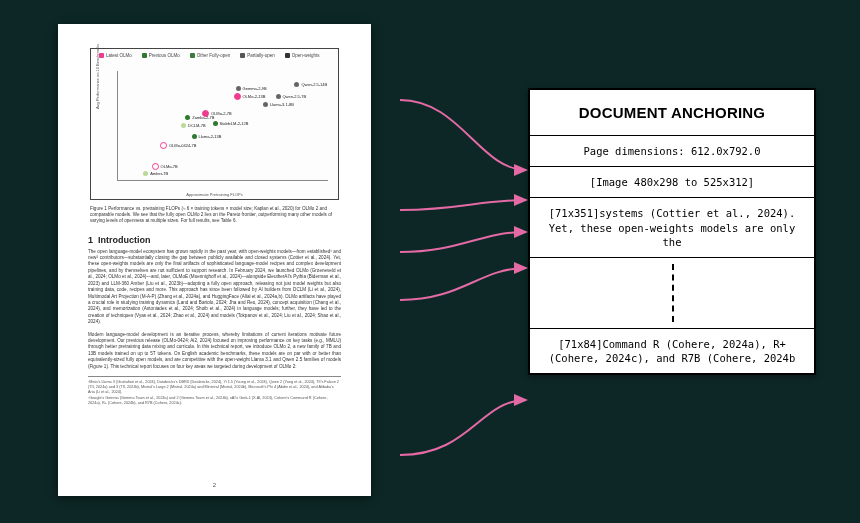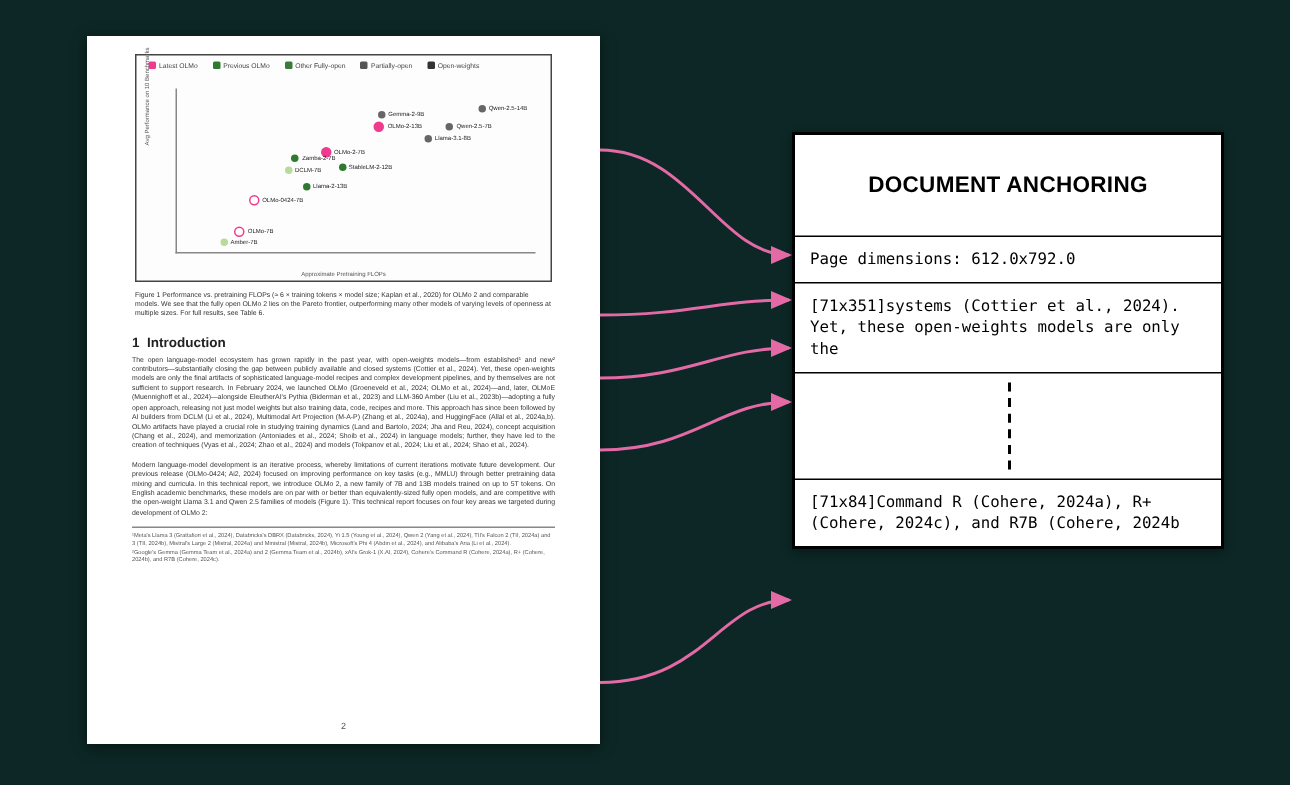--- a/index.html
+++ b/index.html
@@ -1,19 +1,19 @@
 <!DOCTYPE html>
 <html><head>
 <meta charset="utf-8">
 <style>
   html,body{margin:0;padding:0;background:#0c2725;font-family:-apple-system,Helvetica,Arial,sans-serif;}
   .stage{position:relative;width:860px;height:523px;overflow:hidden;}
   
-  .page{position:absolute;left:58px;top:24px;width:342px;height:472px;background:#fff;
-        box-shadow:0 2px 8px rgba(0,0,0,.5);padding:12px 30px;box-sizing:border-box;color:#222;}
+  .page{position:absolute;left:58px;top:24px;width:313px;height:472px;background:#fff;
+        box-shadow:0 2px 8px rgba(0,0,0,.5);padding:24px 30px;box-sizing:border-box;color:#222;}
   .chartframe{border:1px solid #444;height:150px;position:relative;background:#fdfdfd;margin:0 2px 6px 2px;}
   .legend{position:absolute;top:4px;left:8px;right:8px;font-size:4.5px;color:#444;display:flex;gap:10px;}
   .legend span::before{content:'';display:inline-block;width:5px;height:5px;margin-right:2px;border-radius:1px;vertical-align:middle;}
   .lg-a::before{background:#ee3b8e;} .lg-b::before{background:#2e7a2e;}
   .lg-c::before{background:#3c7a3c;} .lg-d::before{background:#555;} .lg-e::before{background:#333;}
   .axes{position:absolute;left:26px;right:10px;top:22px;bottom:18px;border-left:1px solid #888;border-bottom:1px solid #888;}
   .ylab{position:absolute;left:4px;top:40%;transform:rotate(-90deg);transform-origin:left top;font-size:4px;color:#555;white-space:nowrap;}
   .xlab{position:absolute;bottom:2px;left:0;right:0;text-align:center;font-size:4px;color:#555;}
   
   .pt{position:absolute;font-size:4px;white-space:nowrap;line-height:1;}
@@ -25,22 +25,22 @@
   .pale .dot{background:#bada9a;}
   .frontier{position:absolute;left:0;top:0;width:100%;height:100%;}
   .caption{font-size:4.6px;line-height:1.35;color:#333;margin:2px 2px 10px 2px;}
   .sect-head{font-size:9px;font-weight:700;margin:4px 0 4px 0;}
   .para{font-size:4.6px;line-height:1.4;text-align:justify;color:#333;margin-bottom:6px;}
   .foot{border-top:.5px solid #888;margin-top:6px;padding-top:3px;font-size:3.8px;color:#555;line-height:1.35;}
   .pgno{position:absolute;bottom:8px;left:0;right:0;text-align:center;font-size:6px;color:#555;}
   
   .anchor{position:absolute;left:528px;top:88px;width:284px;border:2px solid #000;background:#fff;
           box-shadow:0 2px 6px rgba(0,0,0,.35);}
-  .anchor-title{font-weight:800;font-size:15px;text-align:center;padding:25px 6px;border-bottom:1.5px solid #000;letter-spacing:.2px;}
-  .row{font-family:ui-monospace,Menlo,Consolas,monospace;font-size:10.5px;text-align:left;
+  .anchor-title{font-weight:800;font-size:15px;text-align:center;padding:14px 6px;border-bottom:1.5px solid #000;letter-spacing:.2px;}
+  .row{font-family:ui-monospace,Menlo,Consolas,monospace;font-size:10.5px;text-align:center;
        padding:8px 10px;border-bottom:1.5px solid #000;line-height:1.35;}
   .row.last{border-bottom:none;}
   .ellipsis{height:70px;position:relative;border-bottom:1.5px solid #000;}
   .ellipsis::before{content:'';position:absolute;left:50%;top:6px;bottom:6px;border-left:2px dashed #000;}
   
   svg.arrows{position:absolute;left:0;top:0;width:860px;height:523px;pointer-events:none;}
   .arr{stroke:#e46aa6;stroke-width:2;fill:none;}
   .arrhead{fill:#e46aa6;}
 </style>
 </head>
@@ -87,20 +87,21 @@
   <div class="foot">
     <div>¹Meta's Llama 3 (Grattafiori et al., 2024), Databricks's DBRX (Databricks, 2024), Yi 1.5 (Young et al., 2024), Qwen 2 (Yang et al., 2024), TII's Falcon 2 (TII, 2024a) and 3 (TII, 2024b), Mistral's Large 2 (Mistral, 2024a) and Ministral (Mistral, 2024b), Microsoft's Phi 4 (Abdin et al., 2024), and Alibaba's Aria (Li et al., 2024).</div>
     <div>²Google's Gemma (Gemma Team et al., 2024a) and 2 (Gemma Team et al., 2024b), xAI's Grok-1 (X.AI, 2024), Cohere's Command R (Cohere, 2024a), R+ (Cohere, 2024b), and R7B (Cohere, 2024c).</div>
   </div>
   <div class="pgno">2</div>
 </div>
 
 <div class="anchor">
   <div class="anchor-title">DOCUMENT ANCHORING</div>
   <div class="row">Page dimensions: 612.0x792.0</div>
+  <div class="row">[Image 480x298 to 525x312]</div>
   <div class="row">[71x351]systems (Cottier et al., 2024). Yet, these open-weights models are only the</div>
   <div class="ellipsis"></div>
   <div class="row last">[71x84]Command R (Cohere, 2024a), R+ (Cohere, 2024c), and R7B (Cohere, 2024b</div>
 </div>
 
 <svg class="arrows">
   <defs>
     <marker id="ah" markerWidth="8" markerHeight="8" refX="6" refY="3" orient="auto">
       <path d="M0,0 L7,3 L0,6 Z" class="arrhead"></path>
     </marker>

